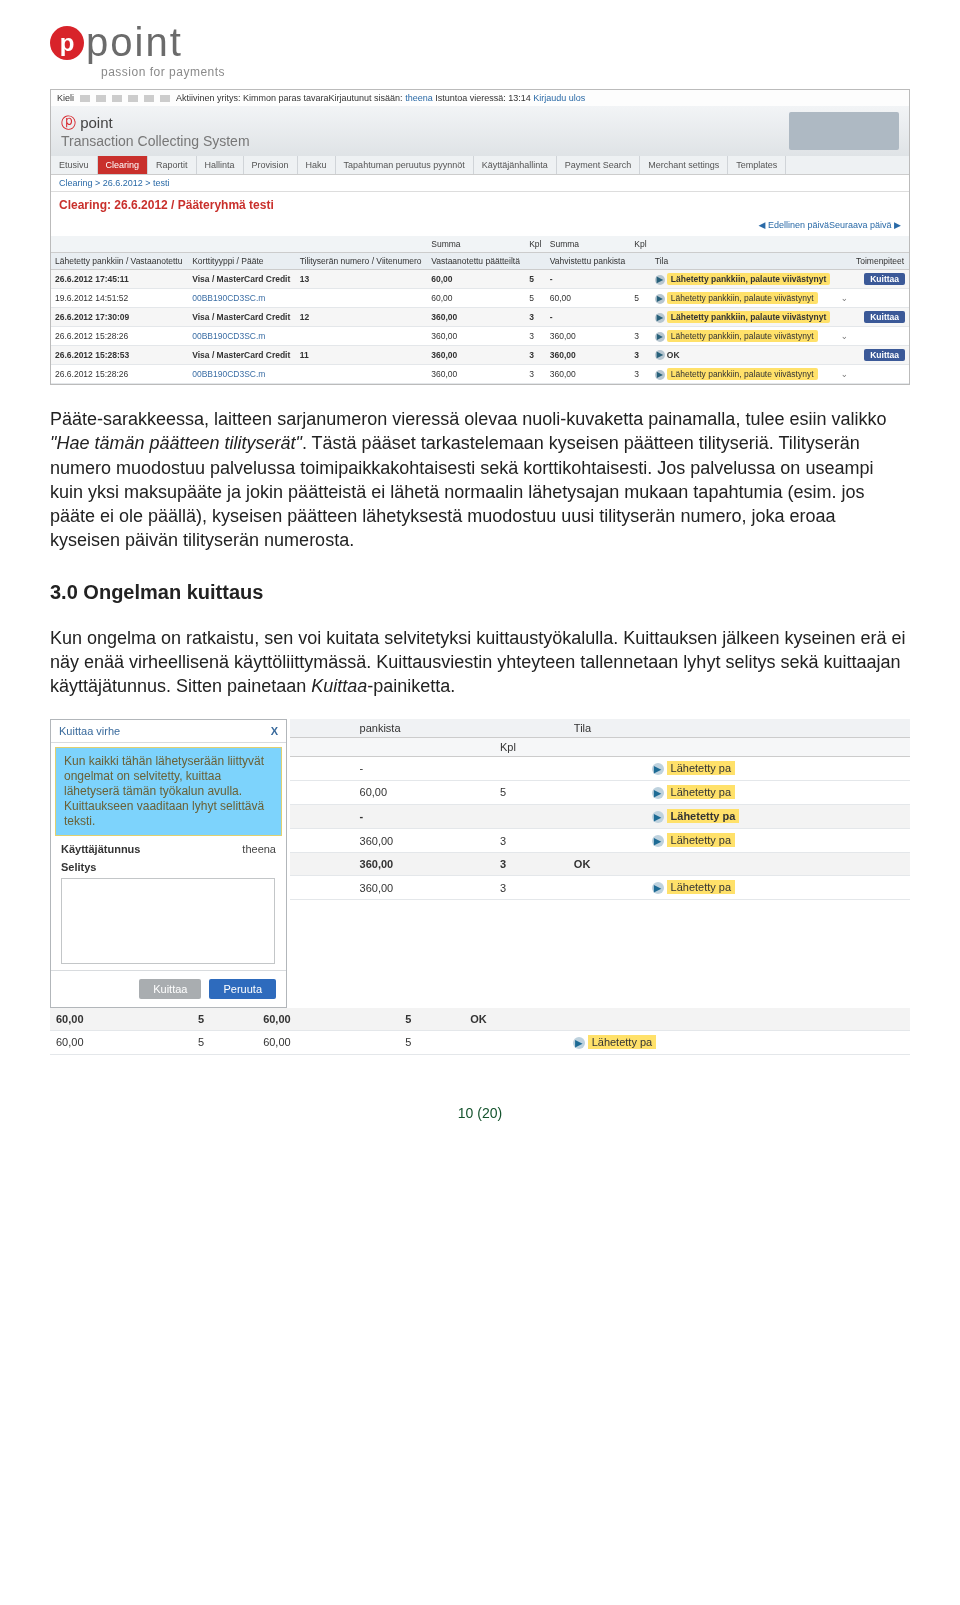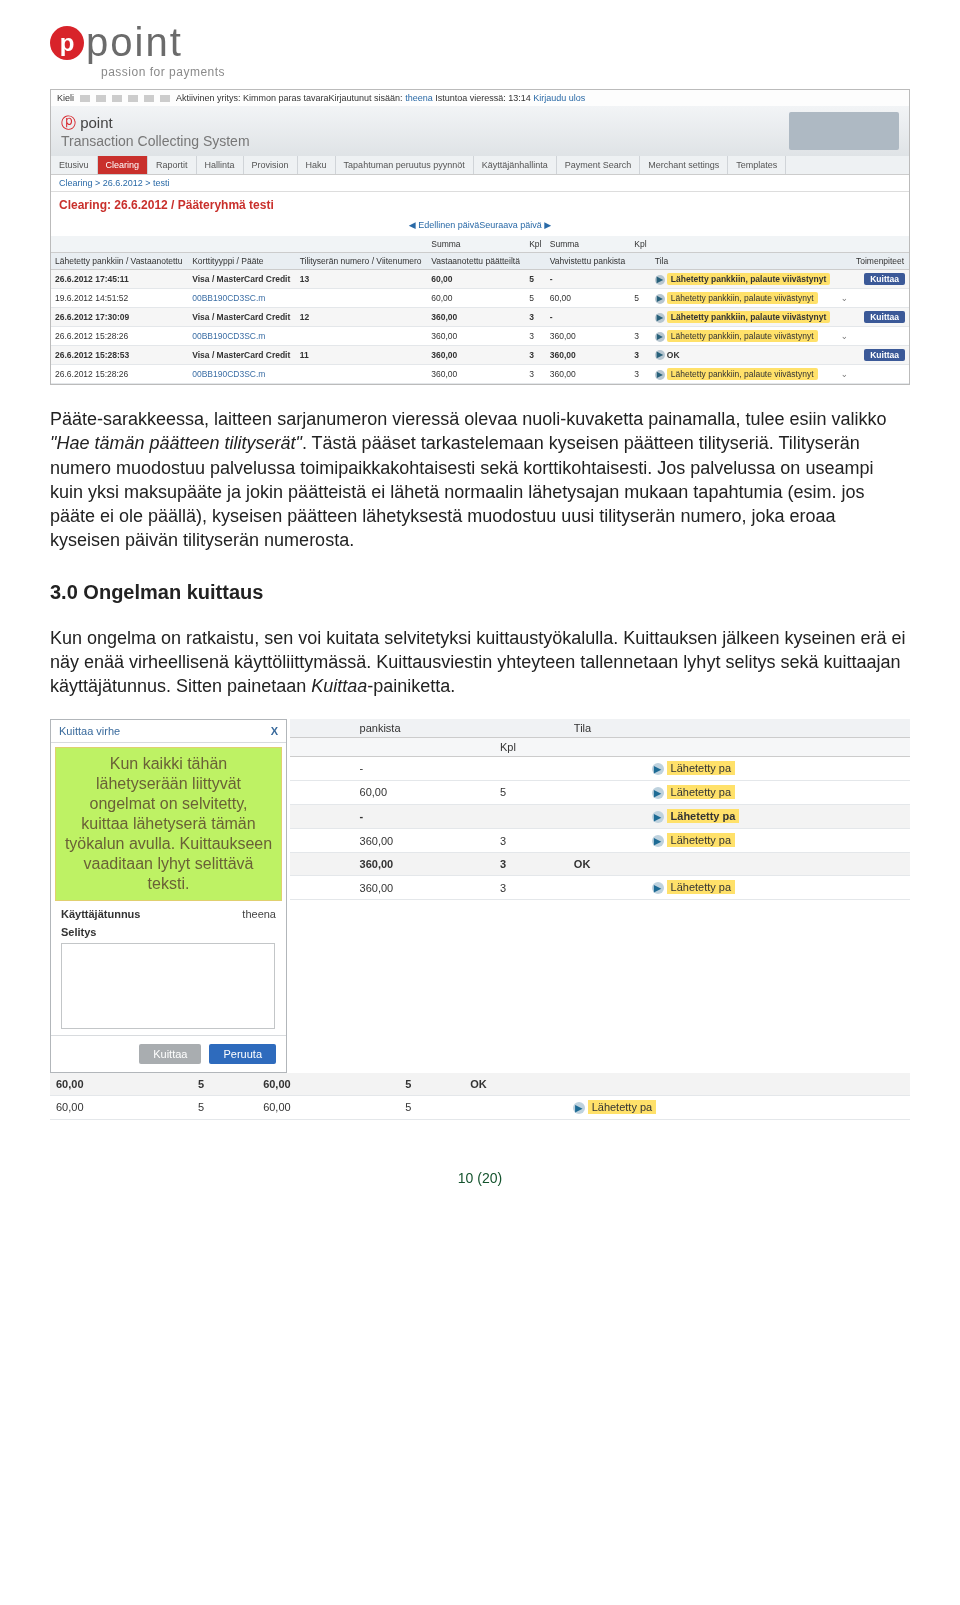--- a/index.html
+++ b/index.html
@@ -15,40 +15,40 @@
 .scr .topbar .left { display:flex; gap:6px; align-items:center; }
 .scr .topbar .flag { width:10px; height:7px; background:#ccc; display:inline-block; }
 .scr .hdr { background:linear-gradient(#f2f4f6,#dfe3e6); padding:6px 10px; display:flex; align-items:center; justify-content:space-between; }
 .scr .hdr .brand { font-size:15px; color:#444; }
 .scr .hdr .brand .s2 { color:#777; font-size:14px; }
 .scr .tabs { display:flex; background:#eef1f3; border-bottom:1px solid #ccc; }
 .scr .tabs .tab { padding:4px 8px; border-right:1px solid #d0d4d8; color:#555; }
 .scr .tabs .tab.active { background:#c9302c; color:#fff; }
 .scr .breadcrumb { padding:3px 8px; color:#2a6aa7; border-bottom:1px solid #ddd; }
 .scr .title { color:#c9302c; font-weight:bold; padding:6px 8px; font-size:12px; }
-.scr .navline { display:flex; justify-content:center; padding:2px 8px 6px 8px; color:#2a6aa7; }
+.scr .navline { display:flex; justify-content:flex-end; padding:2px 8px 6px 8px; color:#2a6aa7; }
 .scr table { width:100%; border-collapse:collapse; font-size:8.5px; }
 .scr th { background:#e9eef2; font-weight:normal; text-align:left; padding:3px 4px; border-bottom:1px solid #ccc; color:#333; }
 .scr td { padding:3px 4px; border-bottom:1px solid #e4e7ea; }
 .scr tr.g1 td { background:#f6f6f6; font-weight:bold; }
 .scr td.link { color:#3b6ea5; }
 .scr .action-cell { text-align:right; }
 .scr .btn-k { display:inline-block; background:#3b5998; color:#fff; border-radius:2px; padding:1px 6px; font-size:8.5px; }
 .scr .status-bar { display:inline-block; background:#ffe16a; padding:1px 4px; border-radius:2px; }
 .scr .status-ok { }
 .scr .dot { width:10px; height:10px; border-radius:50%; background:#b7c6d0; display:inline-block; vertical-align:middle; text-align:center; font-size:8px; line-height:10px; color:#27607a; margin-right:2px; }
 
 .body-text { margin-top:22px; line-height:1.35; font-size:18px; color:#222; }
 .body-text .it { font-style:italic; }
 .section-h { margin-top:28px; font-size:20px; font-weight:bold; }
 
 .scr2 { margin-top:20px; font-size:11px; color:#333; }
 .modal { width:235px; border:1px solid #b2b6ba; background:#fff; float:left; }
 .modal .m-hdr { display:flex; justify-content:space-between; padding:5px 8px; color:#396a9c; border-bottom:1px solid #d8dbde; }
-.modal .m-help { background:#bef264; border:1px solid #e0d06f; font-size:16px; color:#6a6137; padding:6px 8px; margin:4px; line-height:1.25;text-align:center; }
+.modal .m-help { background:#7dd3fc; border:1px solid #e0d06f; font-size:12px; color:#6a6137; padding:6px 8px; margin:4px; line-height:1.25; }
 .modal .m-row { display:flex; justify-content:space-between; padding:3px 10px; font-weight:bold; }
 .modal .m-row .val { font-weight:normal; color:#444; }
 .modal textarea { width:208px; height:80px; margin:2px 10px 4px 10px; resize:none; border:1px solid #c3c6c8; font-size:11px; }
 .modal .m-foot { display:flex; justify-content:flex-end; gap:8px; padding:8px 10px; border-top:1px solid #d8dbde; }
 .modal .m-foot .btn { padding:4px 14px; border-radius:2px; font-size:11px; color:#fff; }
 .modal .m-foot .btn.pri { background:#2e6bbd; }
 .modal .m-foot .btn.dis { background:#a9adb0; }
 
 .scr2 .right-tab { margin-left:240px; }
 .scr2 table.bg { width:100%; border-collapse:collapse; font-size:11px; }

